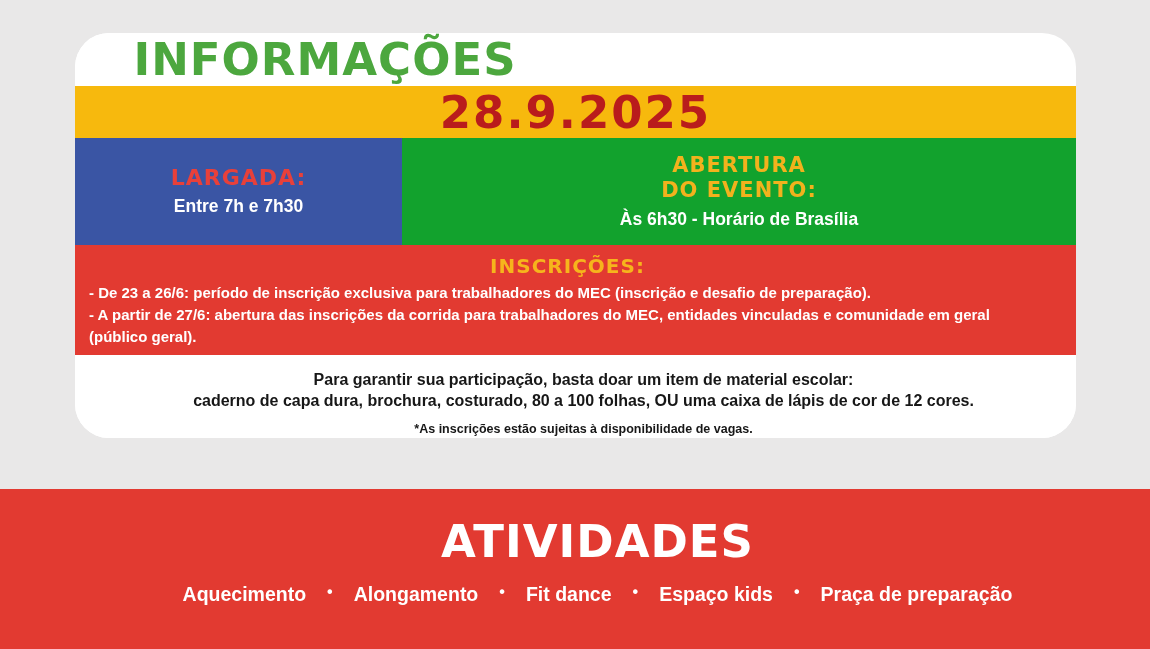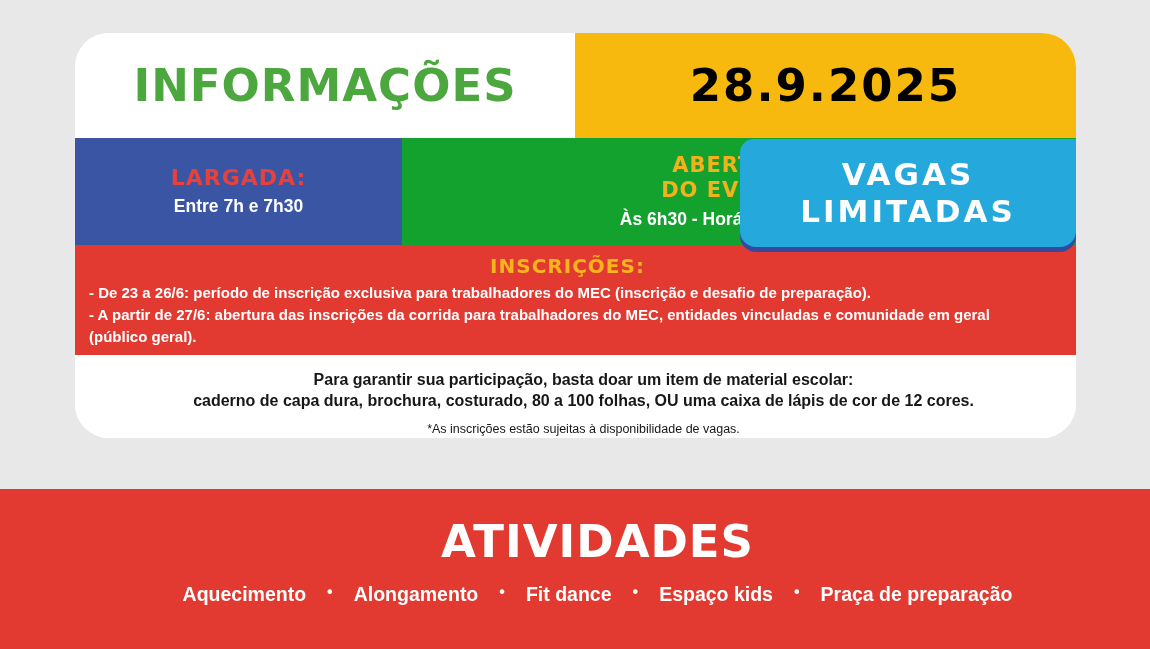--- a/index.html
+++ b/index.html
@@ -29,31 +29,31 @@
   }
   
   .card{
     position:absolute;
     left:75px; top:33px;
     width:1001px; height:405px;
     background:#ffffff;
     border-radius:34px;
     overflow:hidden;
   }
-  .header-row{display:flex;height:105px;}
+  .header-row{display:flex;height:105px;flex-direction:column;}
   .header-left{
     width:500px;background:#ffffff;
     display:flex;align-items:center;justify-content:center;
   }
   .header-right{
     flex:1;background:var(--yellow);
     display:flex;align-items:center;justify-content:center;
   }
   .header-title{font-size:45px;letter-spacing:1px;color:var(--title-green);}
-  .header-date{font-size:45px;letter-spacing:2px;color:#000000;}
+  .header-date{font-size:45px;letter-spacing:2px;color:#b91c1c;}
 
   
   .color-row{position:relative;display:flex;height:107px;}
   .block{
     display:flex;flex-direction:column;
     align-items:center;justify-content:center;
     text-align:center;color:#ffffff;
   }
   .block-blue{width:327px;background:var(--blue);}
   .block-green{flex:1;background:var(--green);}
@@ -86,21 +86,21 @@
   .red-item{
     font-size:15px;font-weight:600;line-height:22px;text-align:left;
   }
 
   
   .card-footer{
     height:83px;background:#ffffff;
     text-align:center;padding-top:14px;color:var(--ink);padding-left:16px;
   }
   .footer-line{font-size:16px;font-weight:700;line-height:21px;}
-  .footer-note{font-size:12.5px;font-weight:400;margin-top:11px;}
+  .footer-note{font-size:12.5px;font-weight:700;margin-top:11px;}
 
   
   .bottom-band{
     position:absolute;left:0;top:489px;
     width:1150px;height:204px;
     background:var(--red);
     text-align:center;color:#ffffff;padding-left:45px;
   }
   .ativ-title{font-size:45px;letter-spacing:1px;margin-top:26px;color:#ffffff;}
   .ativ-list{
@@ -132,24 +132,20 @@
         <span>Entre 7h e 7h30</span><br>
       </div>
     </div>
     <div class="block block-green">
       <div class="display block-title-yellow">
         <span>ABERTURA</span><br>
         <span>DO EVENTO:</span>
       </div>
       <div class="block-body">Às 6h30 - Horário de Brasília</div>
     </div>
-    <div class="vagas-card">
-      <span class="display vagas-line">VAGAS</span>
-      <span class="display vagas-line">LIMITADAS</span>
-    </div>
   </div>
 
   <div class="red-block">
     <div class="display red-title">INSCRIÇÕES:</div>
     <p class="red-item">- De 23 a 26/6: período de inscrição exclusiva para trabalhadores do MEC (inscrição e desafio de preparação).</p>
     <p class="red-item">- A partir de 27/6: abertura das inscrições da corrida para trabalhadores do MEC, entidades vinculadas e comunidade em geral (público geral).</p>
   </div>
 
   <div class="card-footer">
     <p class="footer-line">Para garantir sua participação, basta doar um item de material escolar:</p>

